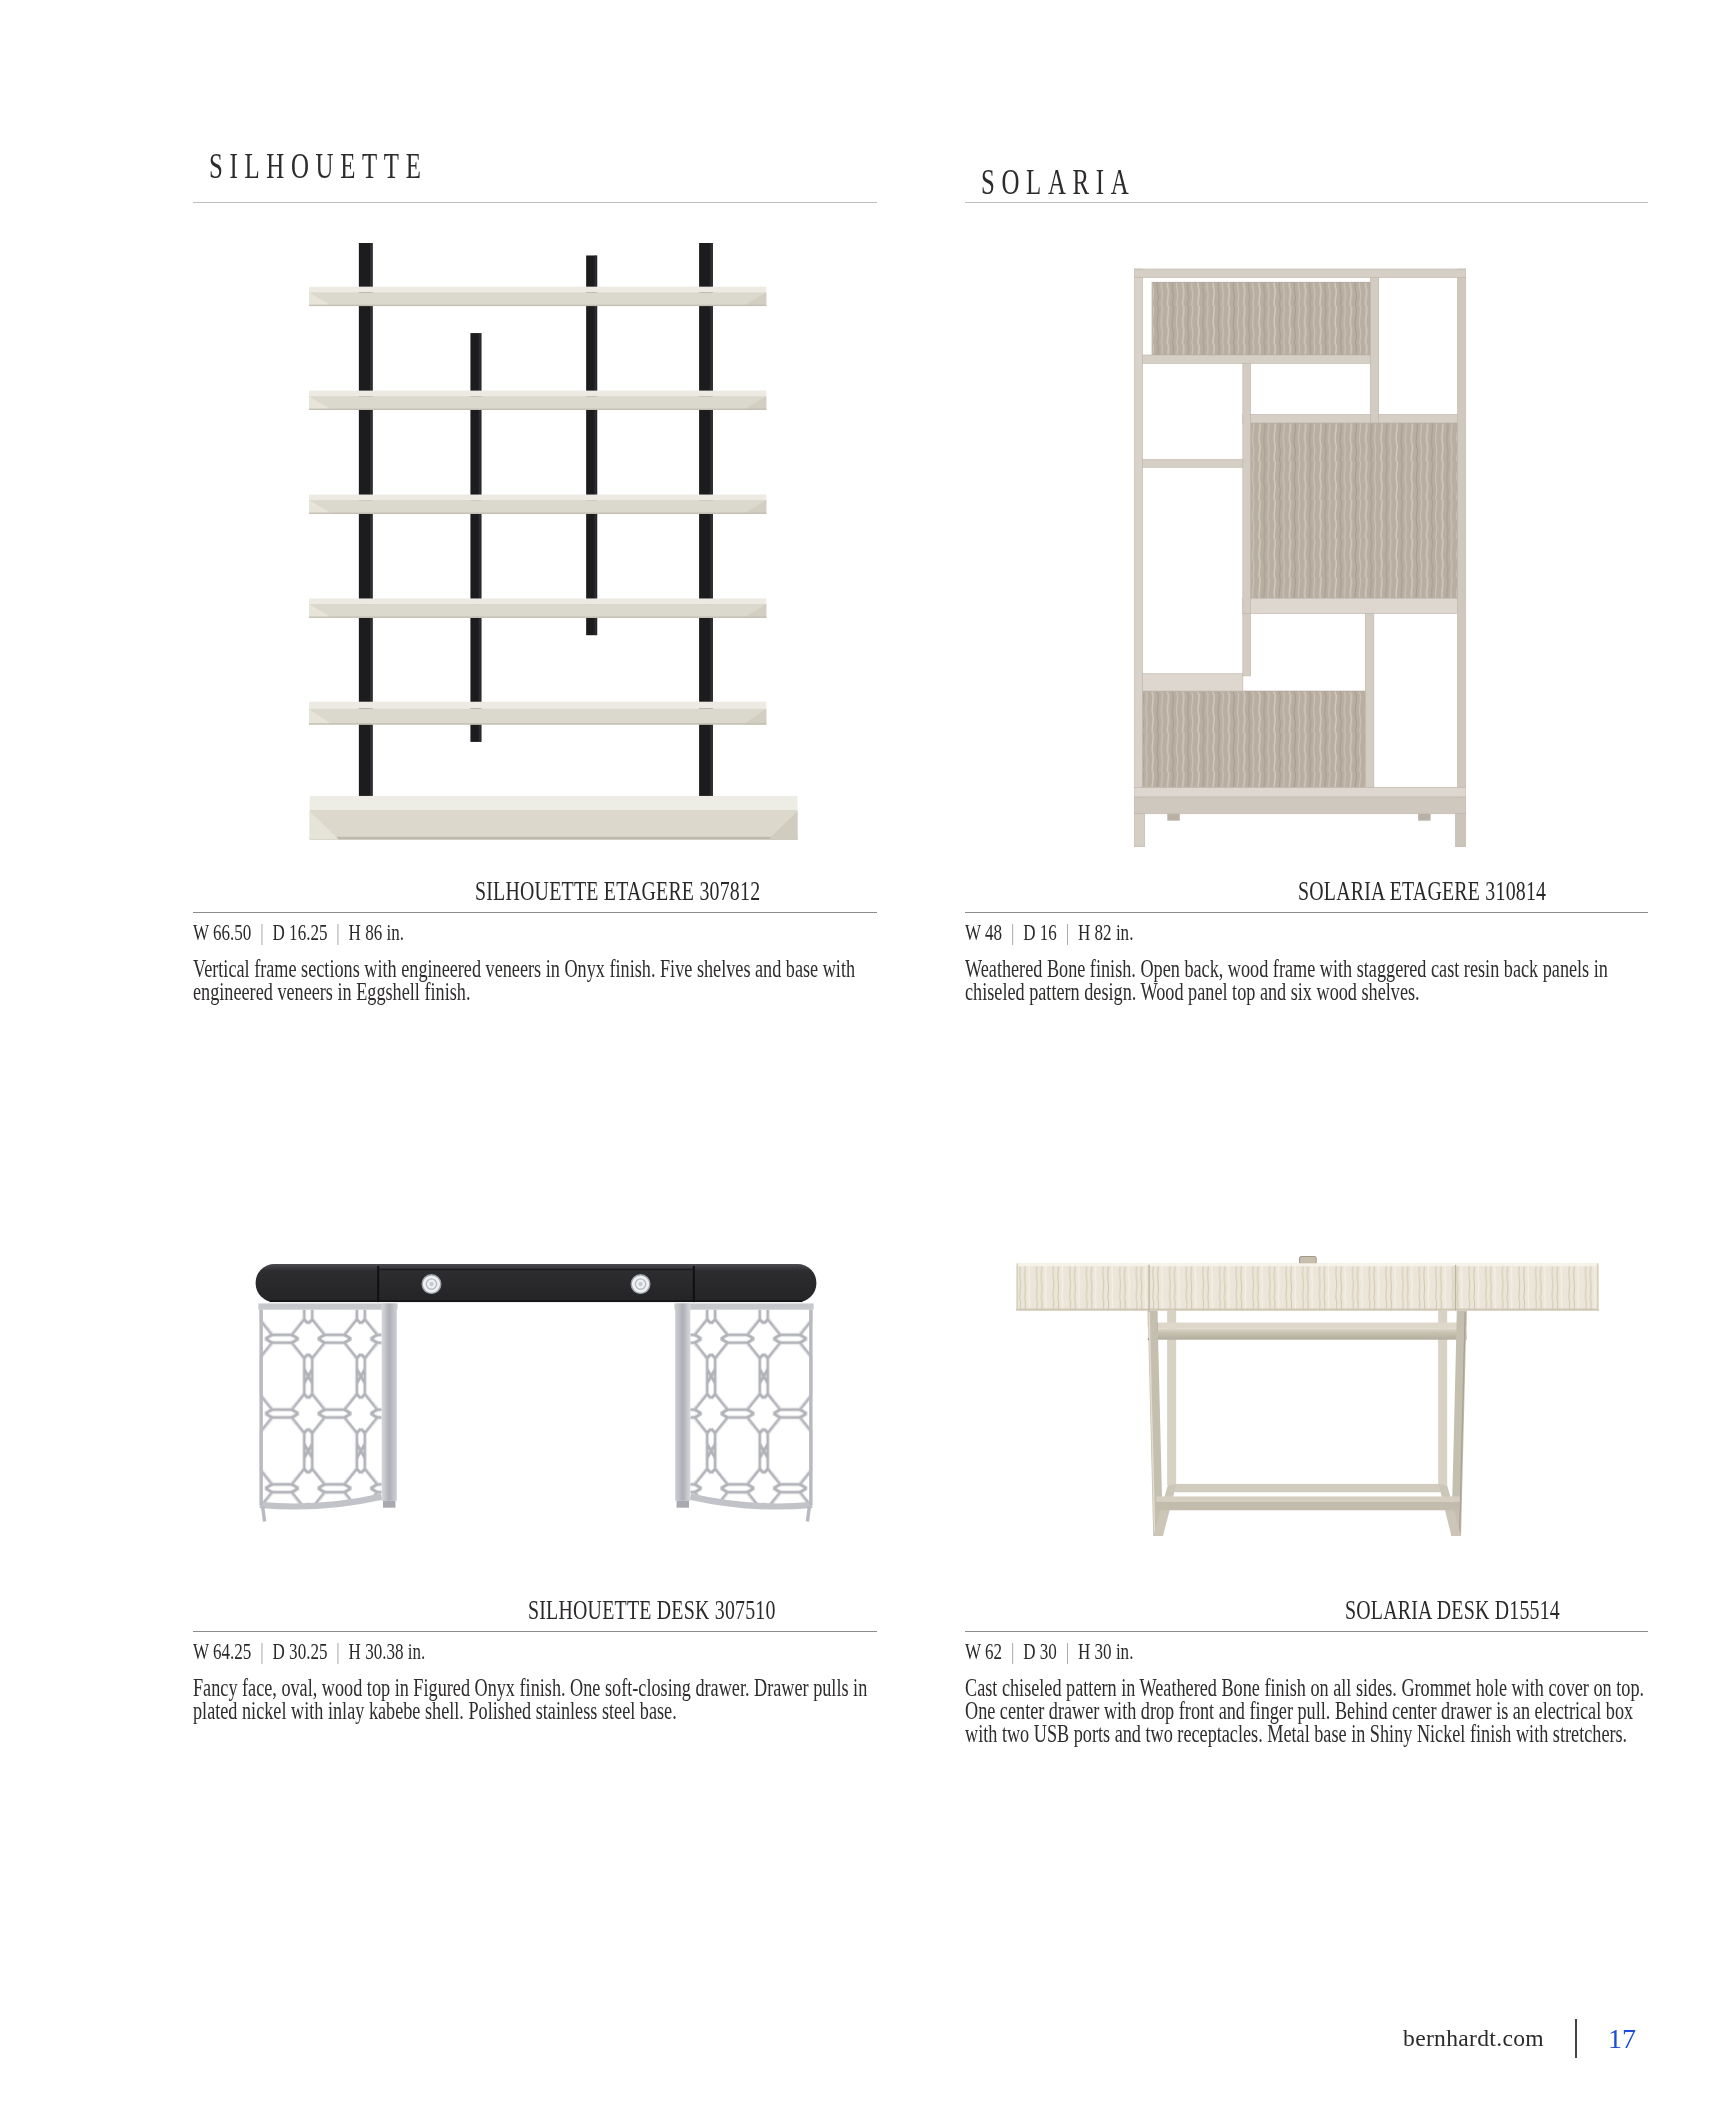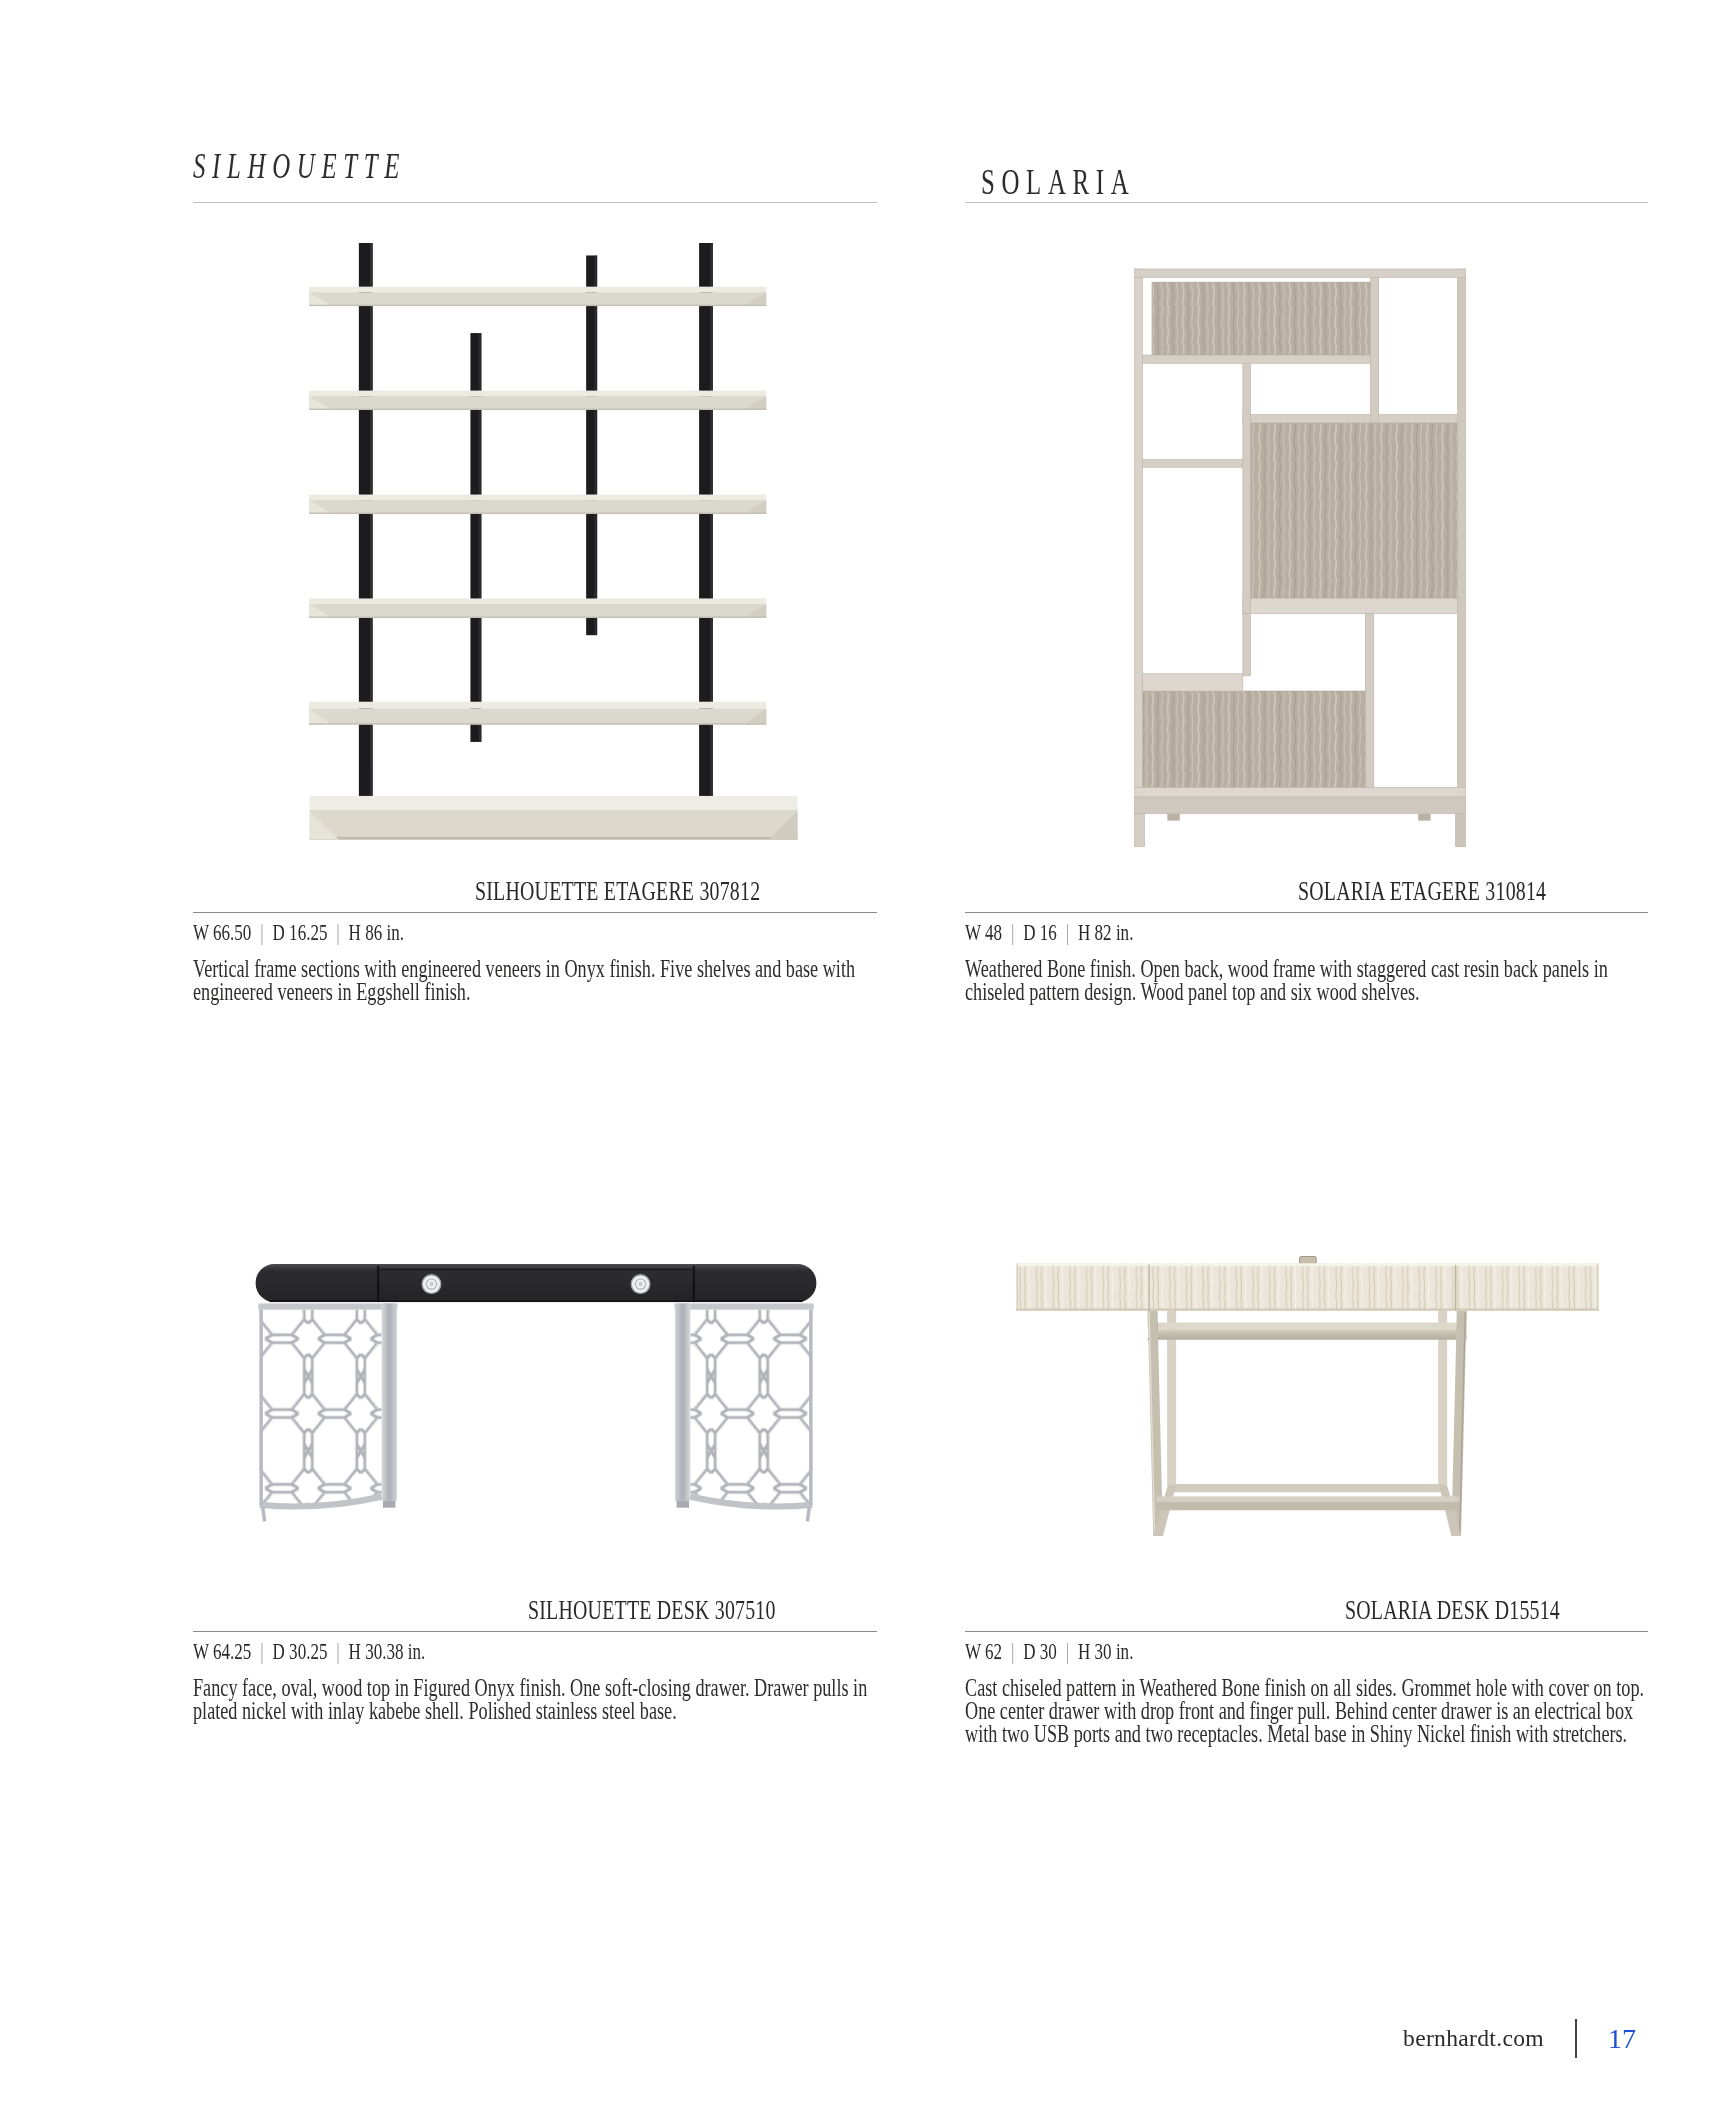--- a/index.html
+++ b/index.html
@@ -63,21 +63,21 @@
         <stop offset="1" stop-color="#cfd0d5"></stop>
       </linearGradient>
       <linearGradient id="nickelBeam" x1="0" y1="0" x2="0" y2="1">
         <stop offset="0" stop-color="#ddd8ca"></stop>
         <stop offset="0.35" stop-color="#c8c2b3"></stop>
         <stop offset="1" stop-color="#b4ad9e"></stop>
       </linearGradient>
     </defs>
   </svg>
 
-  <div class="abs" style="left:193px;top:147px;width:684px;font-style:italic;">
+  <div class="abs" style="left:209px;top:147px;width:684px;">
     <h1 class="collection-title" style="margin:0;">
       <span class="cond">SILHOUETTE</span>
     </h1>
   </div>
   <div class="abs header-rule" style="left:193px;top:202px;width:684px;"></div>
 
   <div class="abs" style="left:965px;top:147px;width:683px;">
     <h1 class="collection-title" style="margin:16px;">
       <span class="cond">SOLARIA</span>
     </h1>

